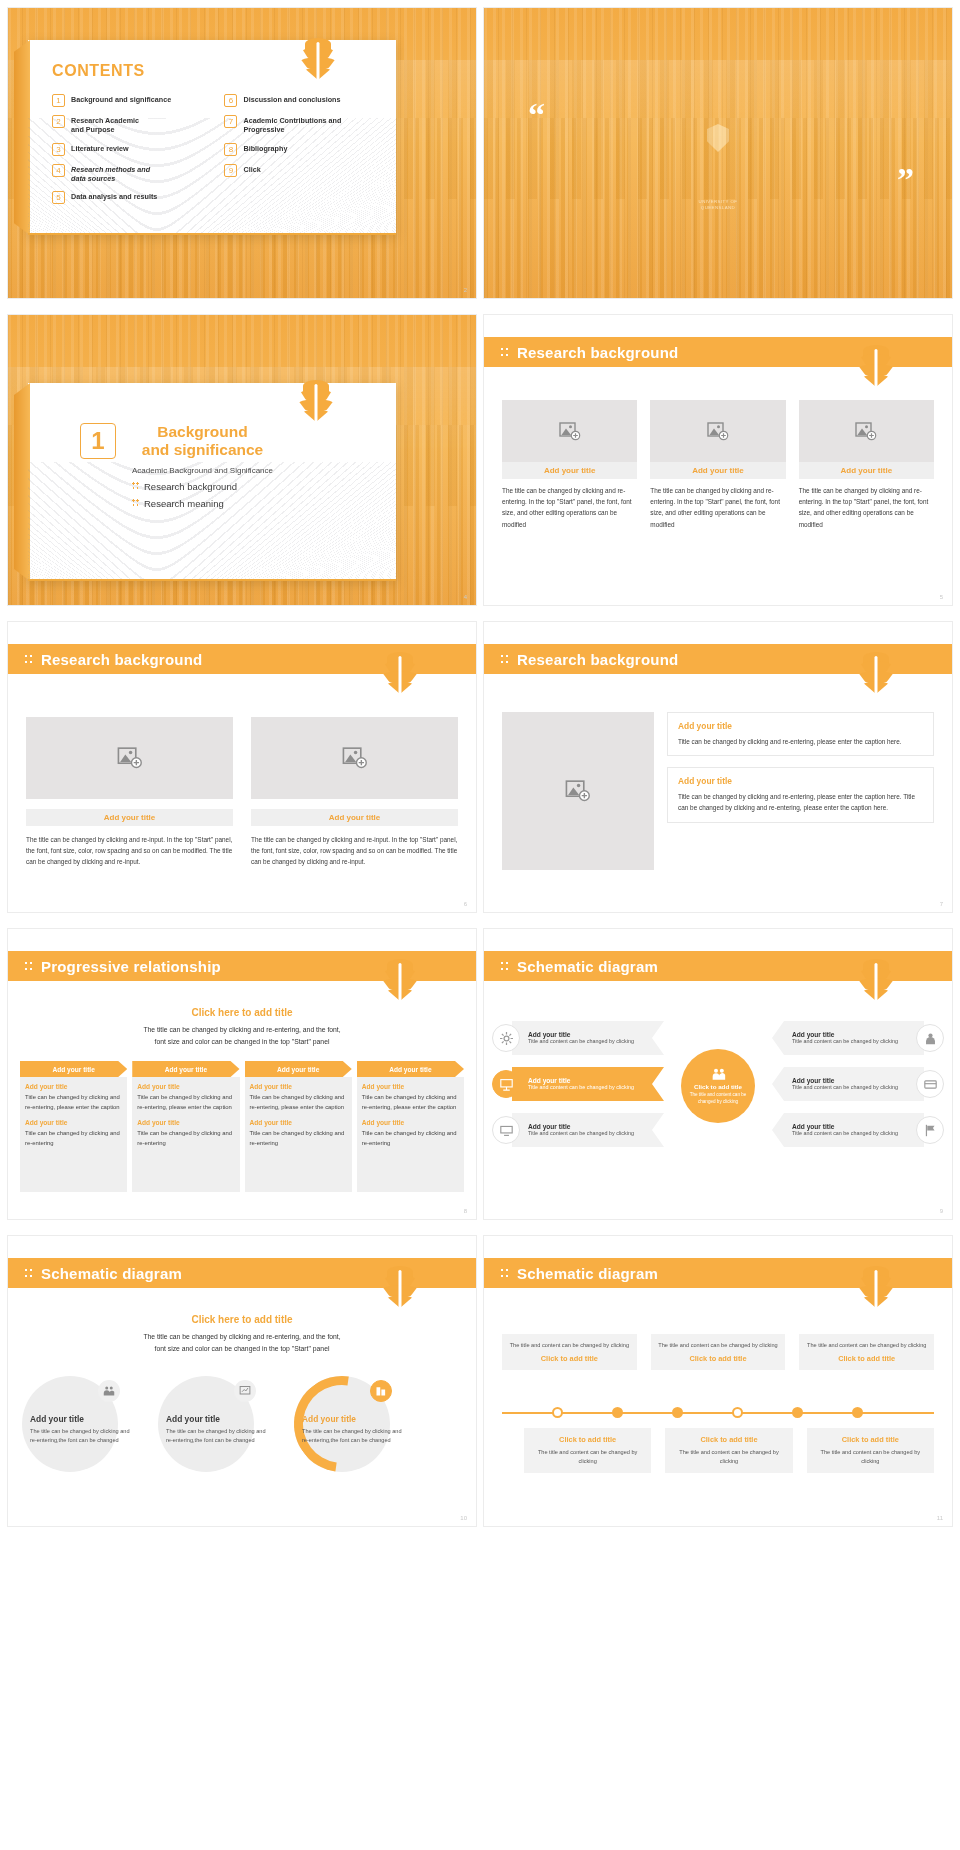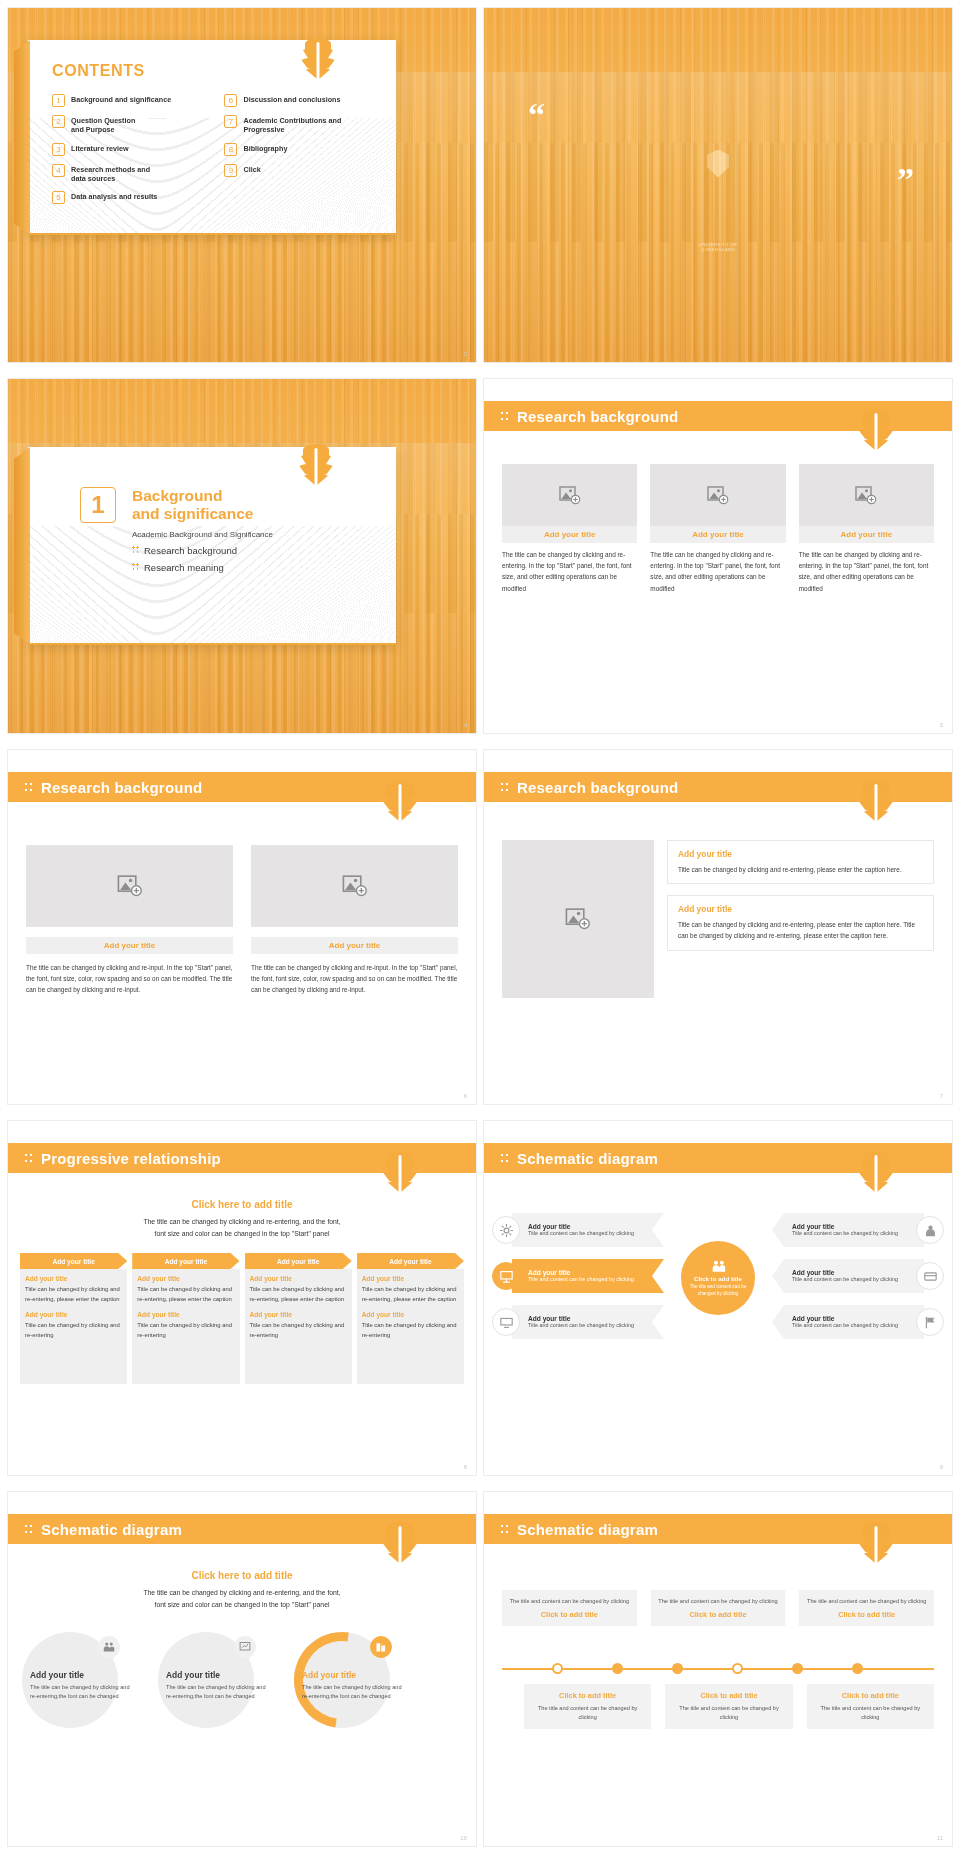--- a/index.html
+++ b/index.html
@@ -11,21 +11,21 @@
   }
   .grid {
     display:grid;
     grid-template-columns:1fr 1fr;
     column-gap:8px;
     row-gap:17px;
     padding:8px 8px 0 8px;
   }
   .slide {
     position:relative;
-    width:468px; height:354px;
+    width:468px; height:290px;
     background:#fff;
     overflow:hidden;
     box-shadow:0 0 0 1px #ececec;
   }
   .pg {
     position:absolute; right:9px; bottom:5px;
     font-size:6px; color:#c9c9c9;
   }
 
   
@@ -137,21 +137,21 @@
   
   .qmark{ color:#fff; font-size:34px; font-weight:bold; line-height:.7; font-family:"Liberation Serif",serif;}
   .qtext{ color:#fff; font-size:10.5px; font-weight:bold; line-height:2.05; }
 
   
   .secnum{
     width:36px;height:36px;border:1.6px solid #f3a93f;border-radius:4px;
     color:#f3a93f;font-size:24px;font-weight:bold;
     display:flex;align-items:center;justify-content:center;
   }
-  .sectitle{ color:#f4a93d; font-size:15.5px; font-weight:bold; line-height:1.15; }
+  .sectitle{ color:#f4a93d; font-size:15.5px; font-weight:bold; line-height:1.15;text-align:center; }
   .secsub{ color:#4a4a4a; font-size:8px; margin-top:7px;}
   .secli{ display:flex; align-items:center; gap:5px; margin-top:6px; font-size:9.5px; color:#3c3c3c;}
   .secli .d{
     width:7px;height:8px;
     background-image:
       radial-gradient(circle 1.1px at 1.5px 1.5px, #f5a93c 99%, transparent),
       radial-gradient(circle 1.1px at 5.5px 1.5px, #f5a93c 99%, transparent),
       radial-gradient(circle 1.1px at 1.5px 6px, #f5a93c 99%, transparent),
       radial-gradient(circle 1.1px at 5.5px 6px, #f5a93c 99%, transparent);
   }
@@ -233,30 +233,30 @@
       <div style="position:relative;padding:22px 24px 0 24px;">
         <div class="contents-title">CONTENTS</div>
         <div style="display:flex;gap:20px;margin-top:14px;">
           <div style="width:155px;">
             <div class="citem">
                 <div class="cnum">1</div>
                 <span>Background and significance</span>
               </div>
             <div class="citem">
                 <div class="cnum">2</div>
-                <span style="white-space: pre-line;">Question Question
+                <span style="white-space: pre-line;">Research Academic
 and Purpose</span>
               </div>
             <div class="citem">
                 <div class="cnum">3</div>
                 <span>Literature review</span>
               </div>
             <div class="citem">
                 <div class="cnum">4</div>
-                <span style="white-space: pre-line;">Research methods and
+                <span style="white-space: pre-line; font-style: italic;">Research methods and
 data sources</span>
               </div>
             <div class="citem">
                 <div class="cnum">5</div>
                 <span>Data analysis and results</span>
               </div>
           </div>
           <div style="width:150px;">
             <div class="citem">
                 <div class="cnum">6</div>

